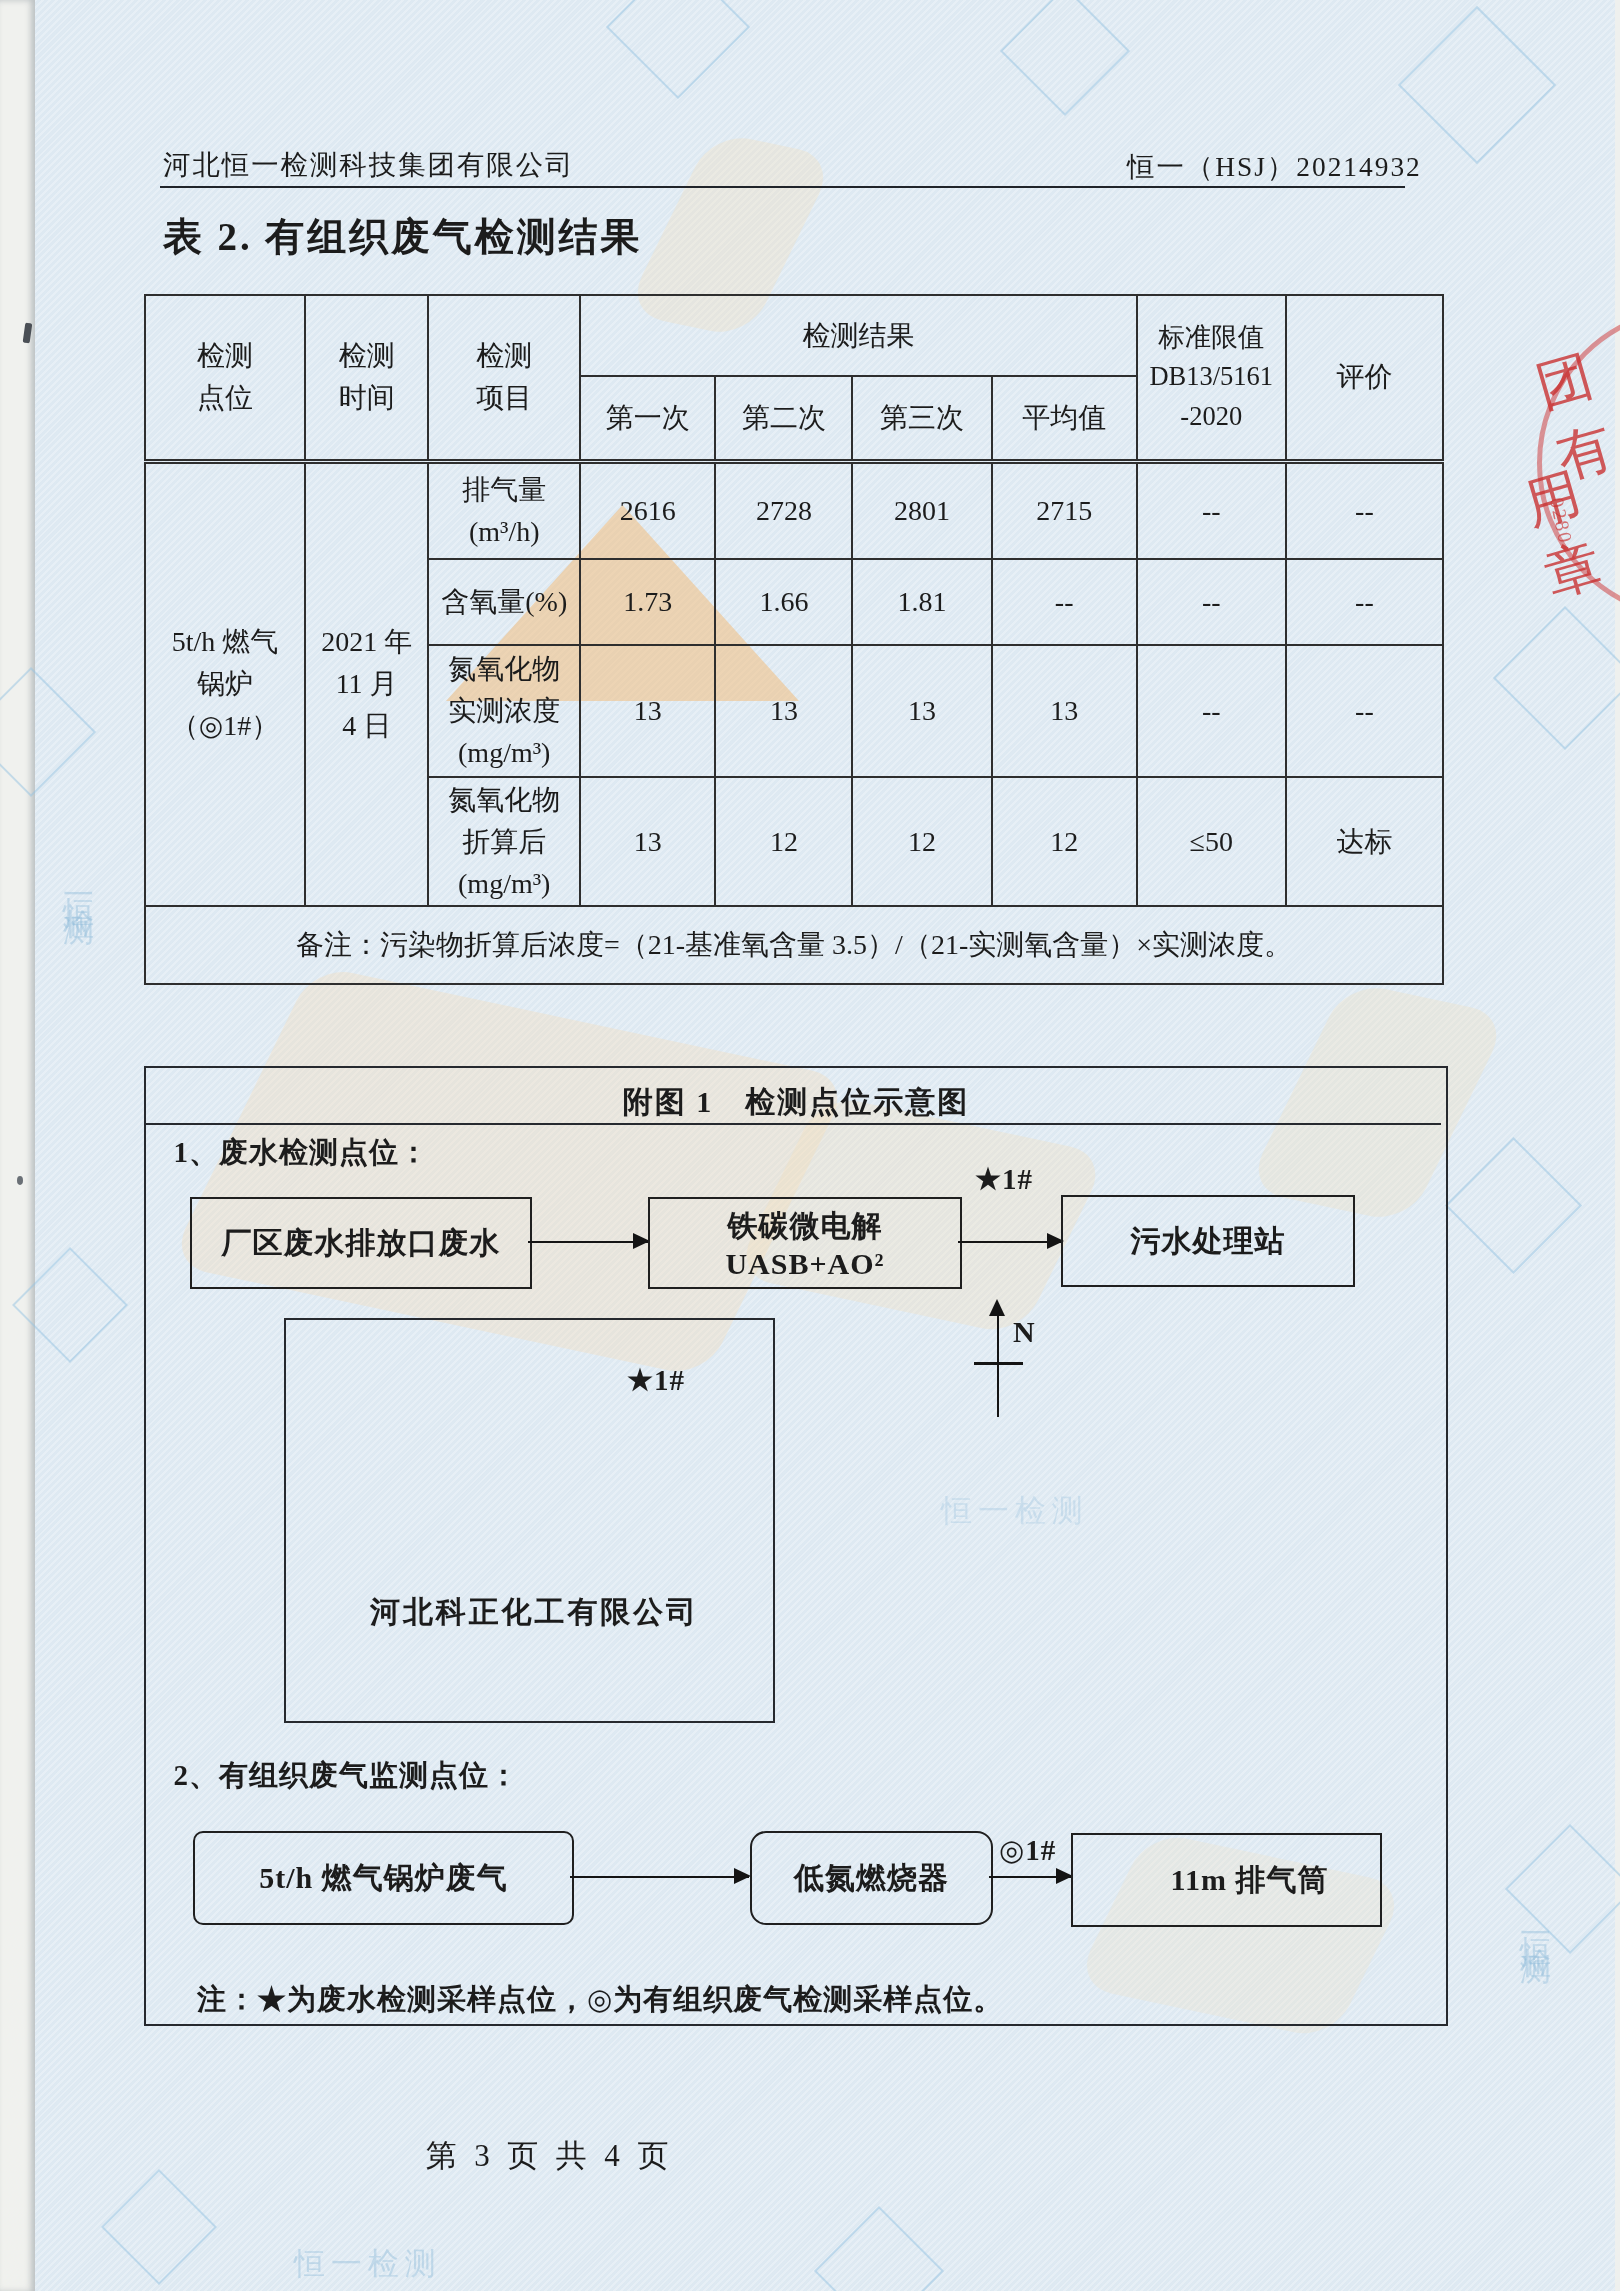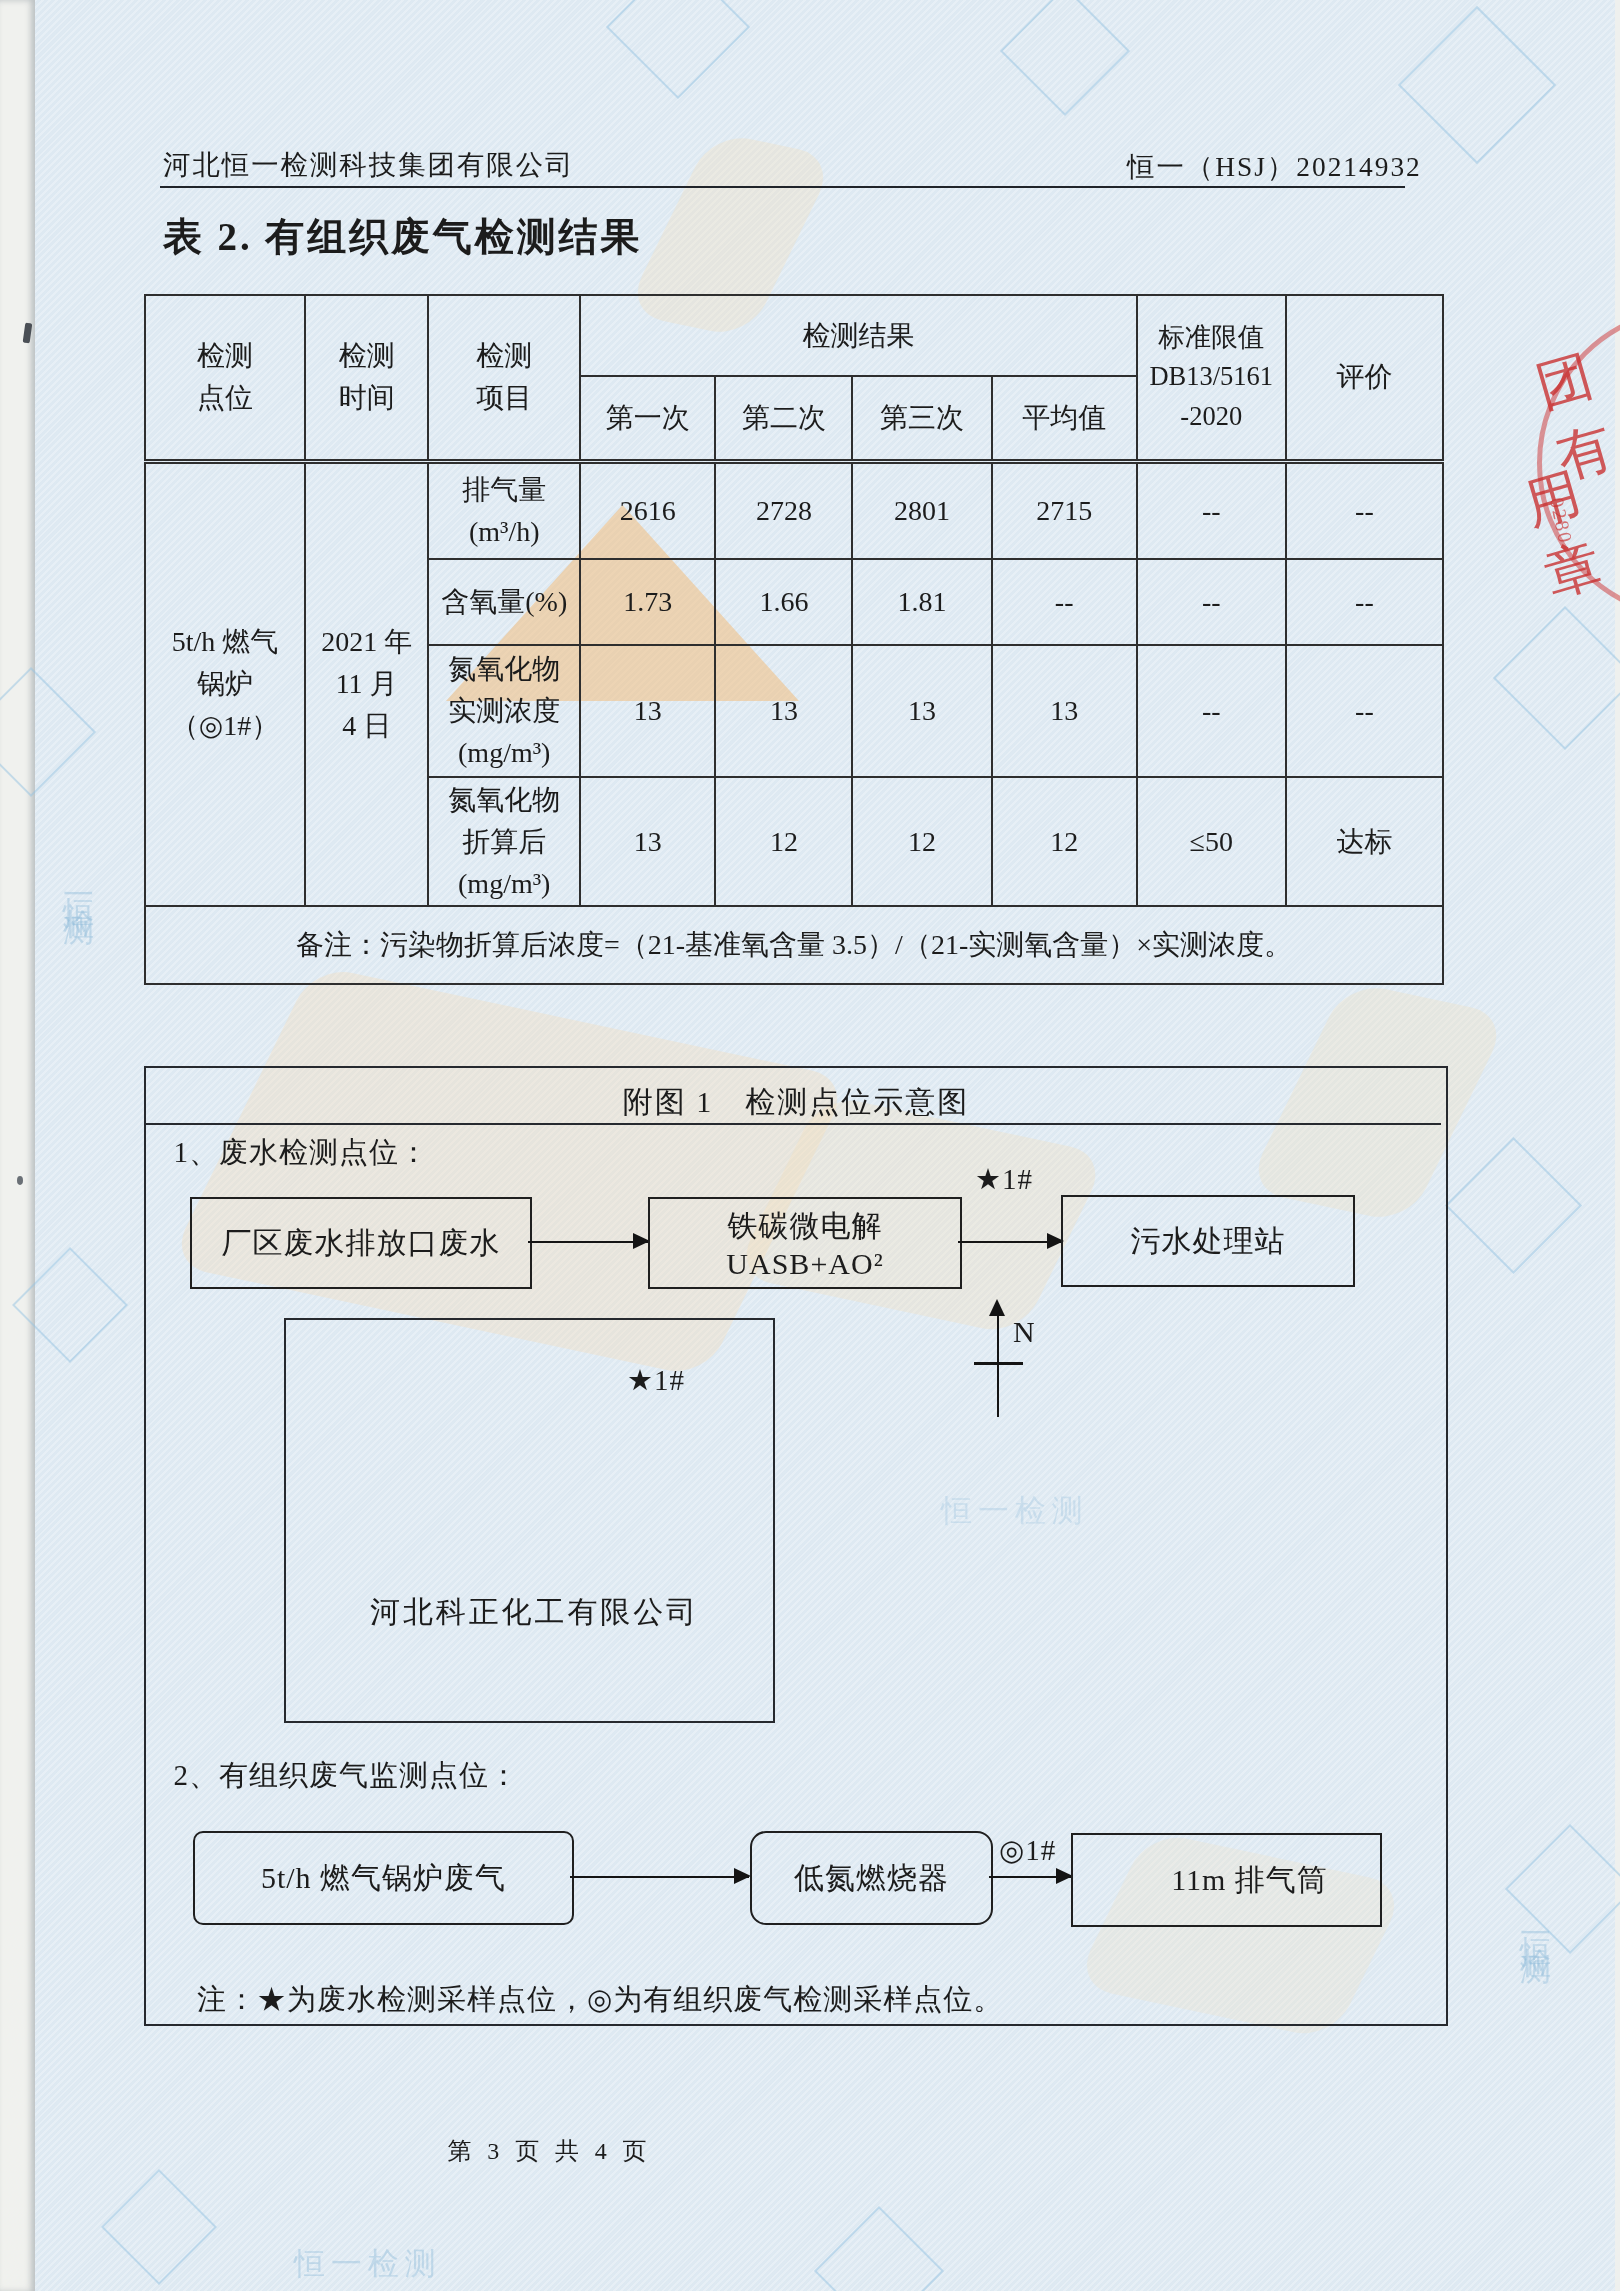--- a/index.html
+++ b/index.html
@@ -56,21 +56,21 @@
     padding:0 3.9px;text-align:center;vertical-align:middle;
     font-weight:normal;line-height:1.5;
   }
   table.results .dbl{border-bottom:5.9px double #2e2e2e;}
   tr.h1{height:81px;} tr.h2{height:85px;}
   tr.r0{height:98px;} tr.r1{height:86px;} tr.r2{height:132px;} tr.r3{height:129px;} tr.rnote{height:78px;}
   td.note-cell{text-align:left;padding-left:25.5px;font-size:28px;}
   th.limit-h{font-size:26.5px;line-height:1.45;}
 
   
-  .figure-box{left:144px;top:1066px;width:1300px;height:956px;border:2.9px solid #26292e;}
+  .figure-box{left:144px;top:1066px;width:1300px;height:956px;border:2.9px solid #26292e;font-weight:bold;}
   .fig-title{top:13.7px;left:0;width:100%;text-align:center;font-size:30px;letter-spacing:2px;}
   .fig-sep{top:55px;left:-1px;width:1296px;border-top:2px solid #26292e;}
   .fig-sub{font-size:29px;letter-spacing:1px;}
   .fbox{
     border:2.9px solid #1f1f1f;display:flex;align-items:center;justify-content:center;
     font-size:30px;letter-spacing:1px;text-align:center;
   }
   .flow-arrow{height:0;border-top:2.9px solid #141414;}
   .flow-arrow::after{
     content:"";position:absolute;right:-2px;top:-9.8px;
@@ -82,21 +82,21 @@
   .fig-note{font-size:29px;letter-spacing:1px;}
 
   
   .north{width:78px;height:123px;}
   .n-shaft{position:absolute;left:22.5px;top:9.8px;width:2.9px;height:106px;background:#141414;}
   .n-head{position:absolute;left:14.7px;top:-2px;border-bottom:17.6px solid #141414;border-left:8.8px solid transparent;border-right:8.8px solid transparent;}
   .n-cross{position:absolute;left:0;top:61px;width:49px;height:2.9px;background:#141414;}
   .n-label{position:absolute;left:39px;top:13.7px;font-size:30px;}
 
   
-  .footer{left:388px;top:2135px;width:323px;text-align:center;font-size:24px;letter-spacing:4.9px;}
+  .footer{left:388px;top:2135px;width:323px;text-align:center;font-size:31px;letter-spacing:4.9px;}
 
   
   .stamp-arc{left:1537px;top:306px;width:304px;height:304px;border:5.9px solid rgba(205,52,52,.5);border-radius:50%;}
   .stamp-t{color:rgba(200,45,45,.78);font-size:55px;transform:rotate(-16deg);letter-spacing:3.9px;font-family:"Liberation Serif","DejaVu Serif",serif;}
   .stamp-d{color:rgba(200,45,45,.65);font-size:19.6px;transform:rotate(78deg);letter-spacing:2px;}
 </style>
 </head>
 <body>
 
 <div class="page">

